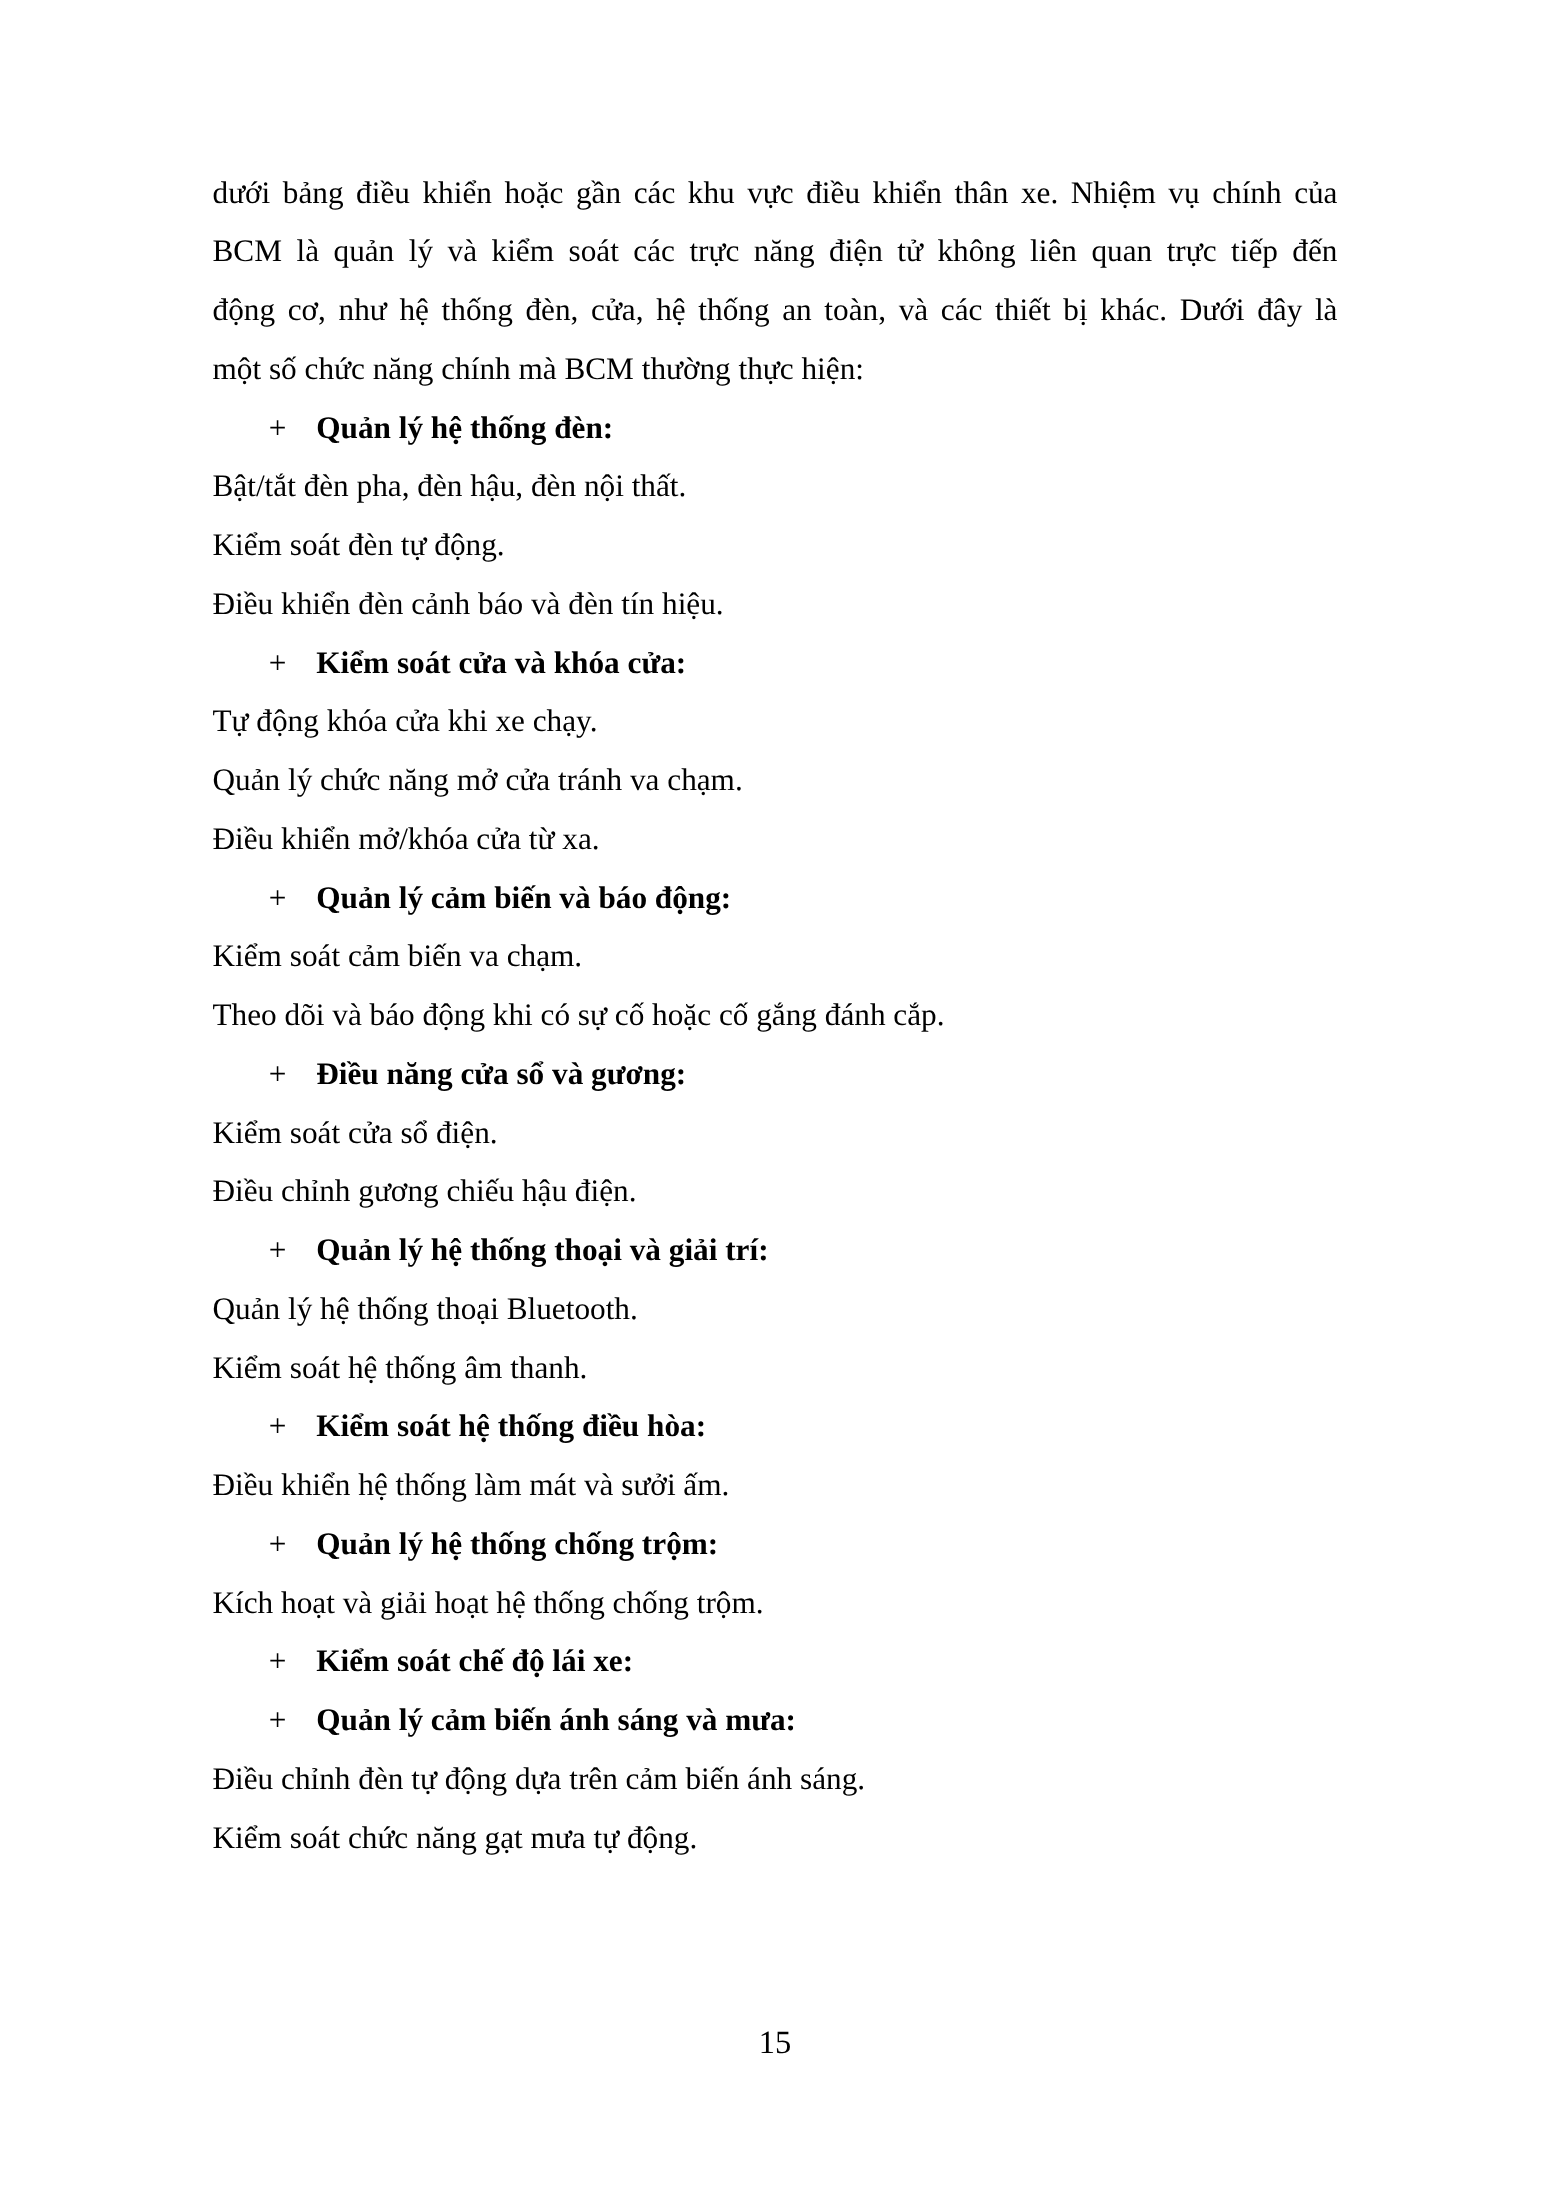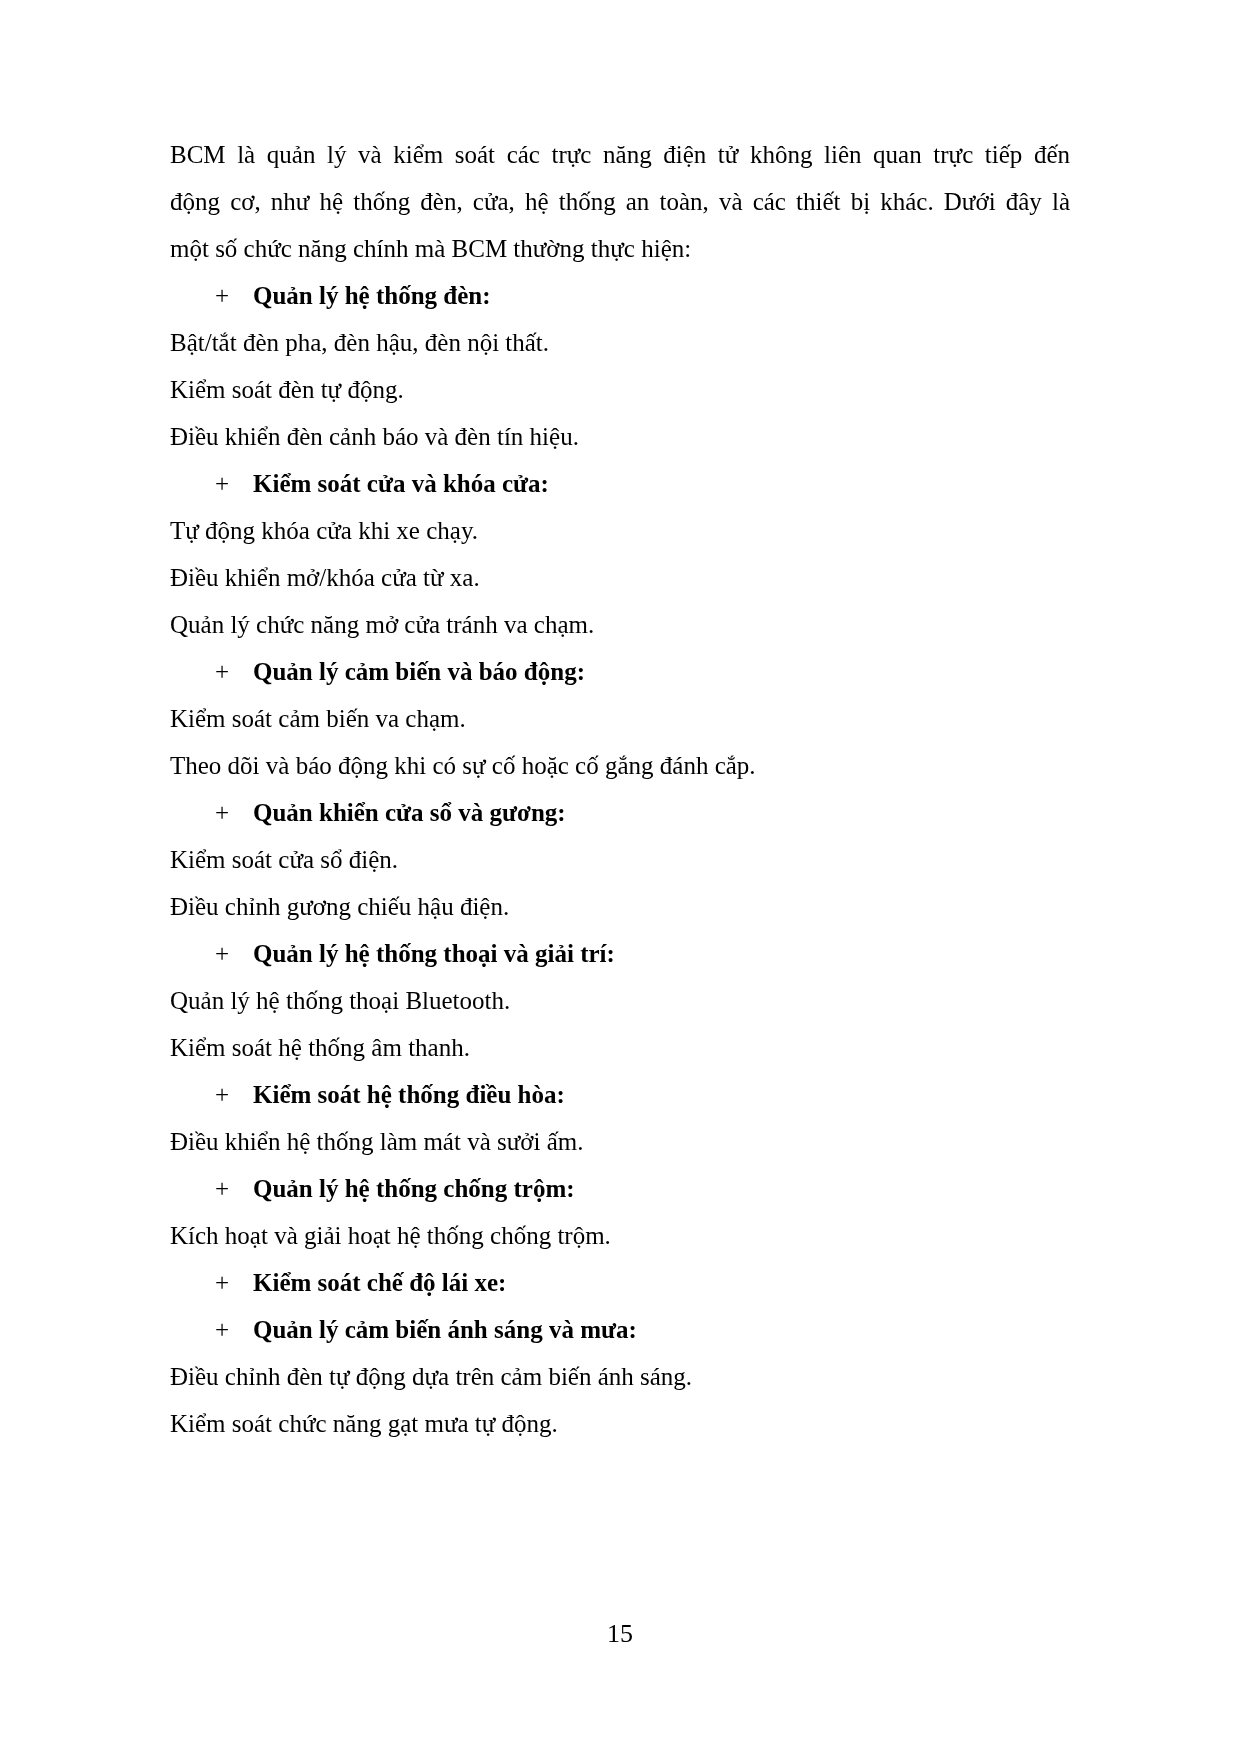--- a/index.html
+++ b/index.html
@@ -56,20 +56,21 @@
     font-size: 26px;
     line-height: 32px;
   }
 </style>
 </head>
 <body>
 
 <div class="page">
   <div class="content">
     <div id="intro">
+  <div class="line intro-line">dưới bảng điều khiển hoặc gần các khu vực điều khiển thân xe. Nhiệm vụ chính của</div>
 
   <div class="line intro-line">BCM là quản lý và kiểm soát các trực năng điện tử không liên quan trực tiếp đến</div>
 
   <div class="line intro-line">động cơ, như hệ thống đèn, cửa, hệ thống an toàn, và các thiết bị khác. Dưới đây là</div>
 
   <div class="line intro-line last">một số chức năng chính mà BCM thường thực hiện:</div>
 </div>
     <div id="sections">
   <div class="section">
     <div class="line heading">
@@ -84,40 +85,40 @@
 </div>
   </div>
 
   <div class="section">
     <div class="line heading">
       <span class="bullet">+</span><span class="heading-text">Kiểm soát cửa và khóa cửa:</span>
     </div>
     <div class="items">
   <div class="line item">Tự động khóa cửa khi xe chạy.</div>
 
+  <div class="line item">Quản lý chức năng mở cửa tránh va chạm.</div>
+
   <div class="line item">Điều khiển mở/khóa cửa từ xa.</div>
-
-  <div class="line item">Quản lý chức năng mở cửa tránh va chạm.</div>
 </div>
   </div>
 
   <div class="section">
     <div class="line heading">
       <span class="bullet">+</span><span class="heading-text">Quản lý cảm biến và báo động:</span>
     </div>
     <div class="items">
   <div class="line item">Kiểm soát cảm biến va chạm.</div>
 
   <div class="line item">Theo dõi và báo động khi có sự cố hoặc cố gắng đánh cắp.</div>
 </div>
   </div>
 
   <div class="section">
     <div class="line heading">
-      <span class="bullet">+</span><span class="heading-text">Quản khiển cửa sổ và gương:</span>
+      <span class="bullet">+</span><span class="heading-text">Điều năng cửa sổ và gương:</span>
     </div>
     <div class="items">
   <div class="line item">Kiểm soát cửa sổ điện.</div>
 
   <div class="line item">Điều chỉnh gương chiếu hậu điện.</div>
 </div>
   </div>
 
   <div class="section">
     <div class="line heading">

